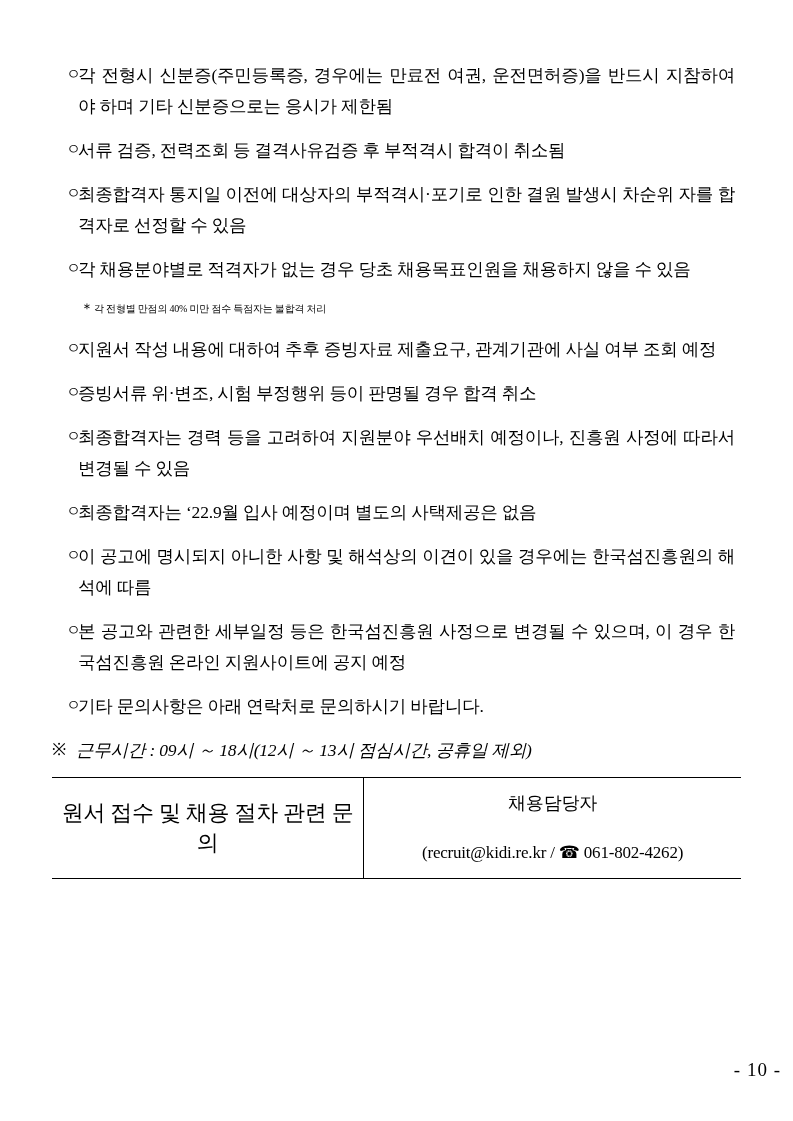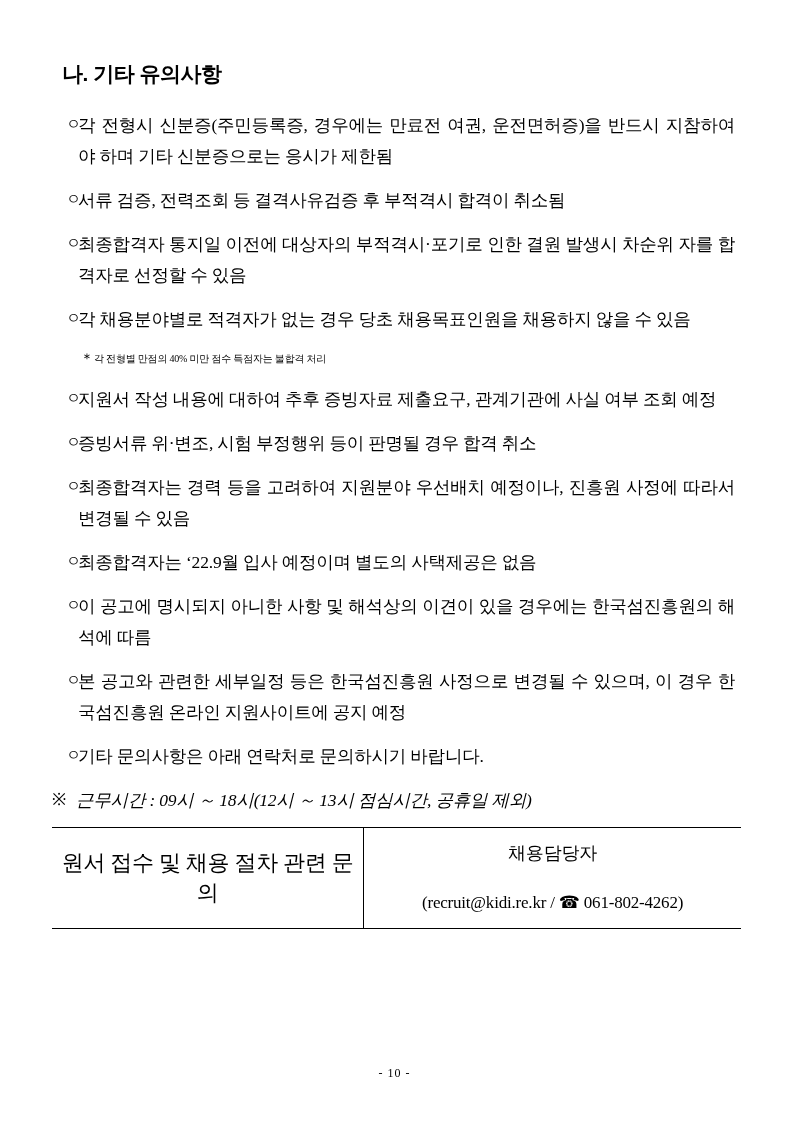--- a/index.html
+++ b/index.html
@@ -124,33 +124,32 @@
     font-size: 18px;
     margin-bottom: 20px;
   }
   .right-cell .r-detail {
     display: block;
     font-size: 17px;
   }
   .page-number {
     position: absolute;
     left: 0;
-    right: 4px;
+    right: 12px;
     bottom: 40px;
-    text-align: center;
-    font-size: 12px;
+    text-align: right;
+    font-size: 19px;
     letter-spacing: 1px;
   }
 </style>
 </head>
 <body>
 
 <div class="page">
 
-  <h1 class="doc-title">나. 기타 유의사항</h1>
 
   <ul class="bullet-list">
     <li class="bullet-item">
       <span class="bullet-marker">ㅇ</span>
       <span class="bullet-text">각 전형시 신분증(주민등록증, 경우에는 만료전 여권, 운전면허증)을 반드시 지참하여야 하며 기타 신분증으로는 응시가 제한됨</span>
     </li>
     <li class="bullet-item">
       <span class="bullet-marker">ㅇ</span>
       <span class="bullet-text">서류 검증, 전력조회 등 결격사유검증 후 부적격시 합격이 취소됨</span>
     </li>

